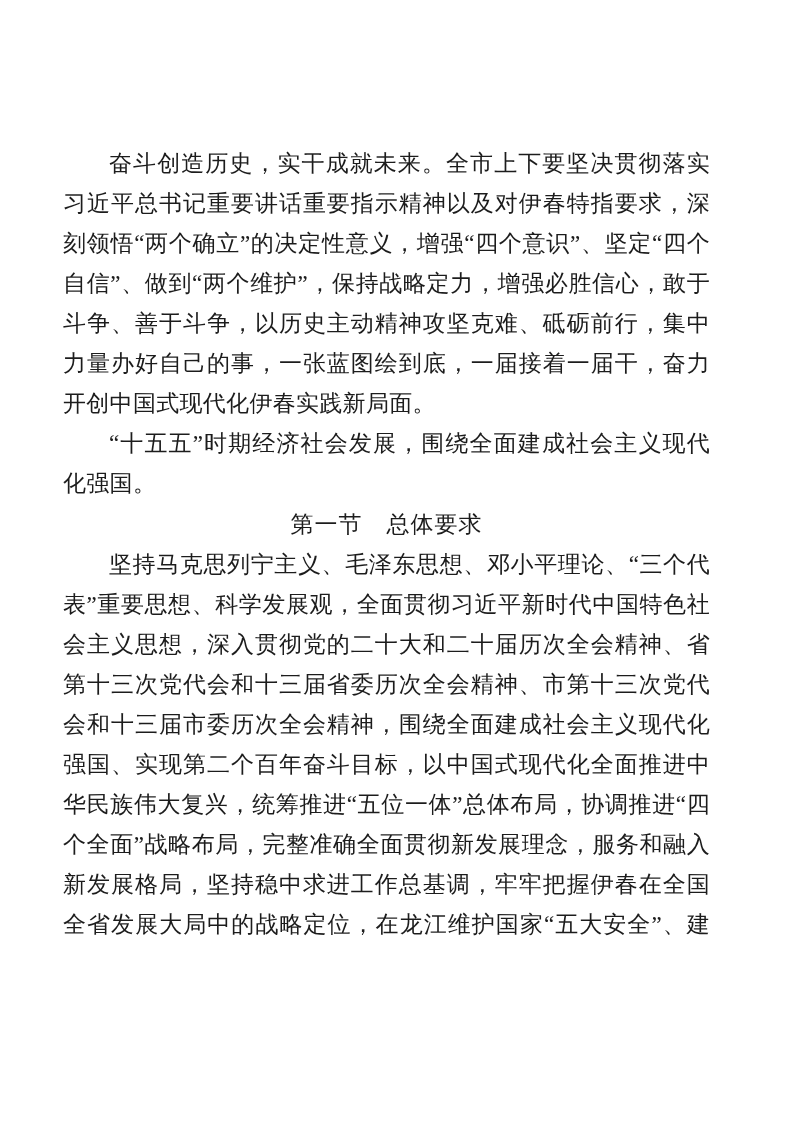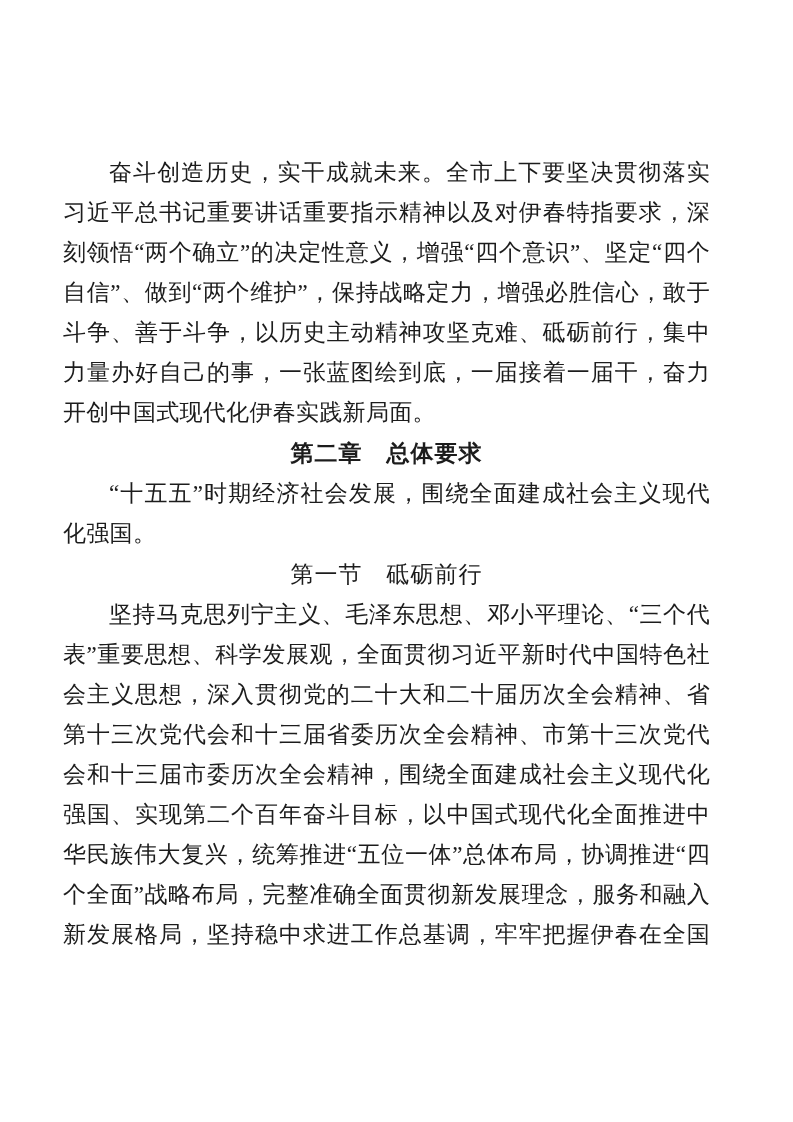--- a/index.html
+++ b/index.html
@@ -9,21 +9,20 @@
   }
   .page {
     position: relative;
     width: 793px;
     height: 952px;
     background: #ffffff;
     overflow: hidden;
     font-family: "Liberation Serif", "DejaVu Serif", serif;
     color: #1c1c1c;
     box-sizing: border-box;
-    margin-top: 9px;
   }
   .content {
     position: absolute;
     left: 63px;
     top: 144px;
     width: 647px;
   }
   .body-para {
     margin: 0;
     font-size: 23px;
@@ -59,19 +58,18 @@
     color: #1c1c1c;
     letter-spacing: 0;
   }
 </style>
 </head>
 <body>
 
 <div class="page">
   <div class="content">
     <p class="body-para">奋斗创造历史，实干成就未来。全市上下要坚决贯彻落实习近平总书记重要讲话重要指示精神以及对伊春特指要求，深刻领悟“两个确立”的决定性意义，增强“四个意识”、坚定“四个自信”、做到“两个维护”，保持战略定力，增强必胜信心，敢于斗争、善于斗争，以历史主动精神攻坚克难、砥砺前行，集中力量办好自己的事，一张蓝图绘到底，一届接着一届干，奋力开创中国式现代化伊春实践新局面。</p>
-    <h2 class="chapter-heading">第二章　总体要求</h2>
     <p class="body-para">“十五五”时期经济社会发展，围绕全面建成社会主义现代化强国。</p>
-    <h3 class="section-heading">第一节　砥砺前行</h3>
+    <h3 class="section-heading">第一节　总体要求</h3>
     <p class="body-para">坚持马克思列宁主义、毛泽东思想、邓小平理论、“三个代表”重要思想、科学发展观，全面贯彻习近平新时代中国特色社会主义思想，深入贯彻党的二十大和二十届历次全会精神、省第十三次党代会和十三届省委历次全会精神、市第十三次党代会和十三届市委历次全会精神，围绕全面建成社会主义现代化强国、实现第二个百年奋斗目标，以中国式现代化全面推进中华民族伟大复兴，统筹推进“五位一体”总体布局，协调推进“四个全面”战略布局，完整准确全面贯彻新发展理念，服务和融入新发展格局，坚持稳中求进工作总基调，牢牢把握伊春在全国全省发展大局中的战略定位，在龙江维护国家“五大安全”、建好建强“三</p>
   </div>
   <div class="page-number">—7—</div>
 </div>
 
 </body></html>

